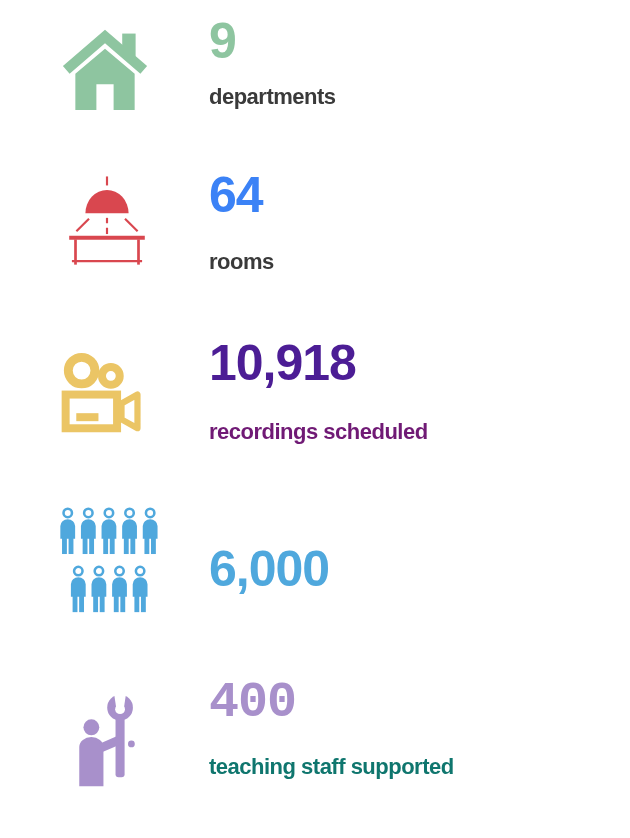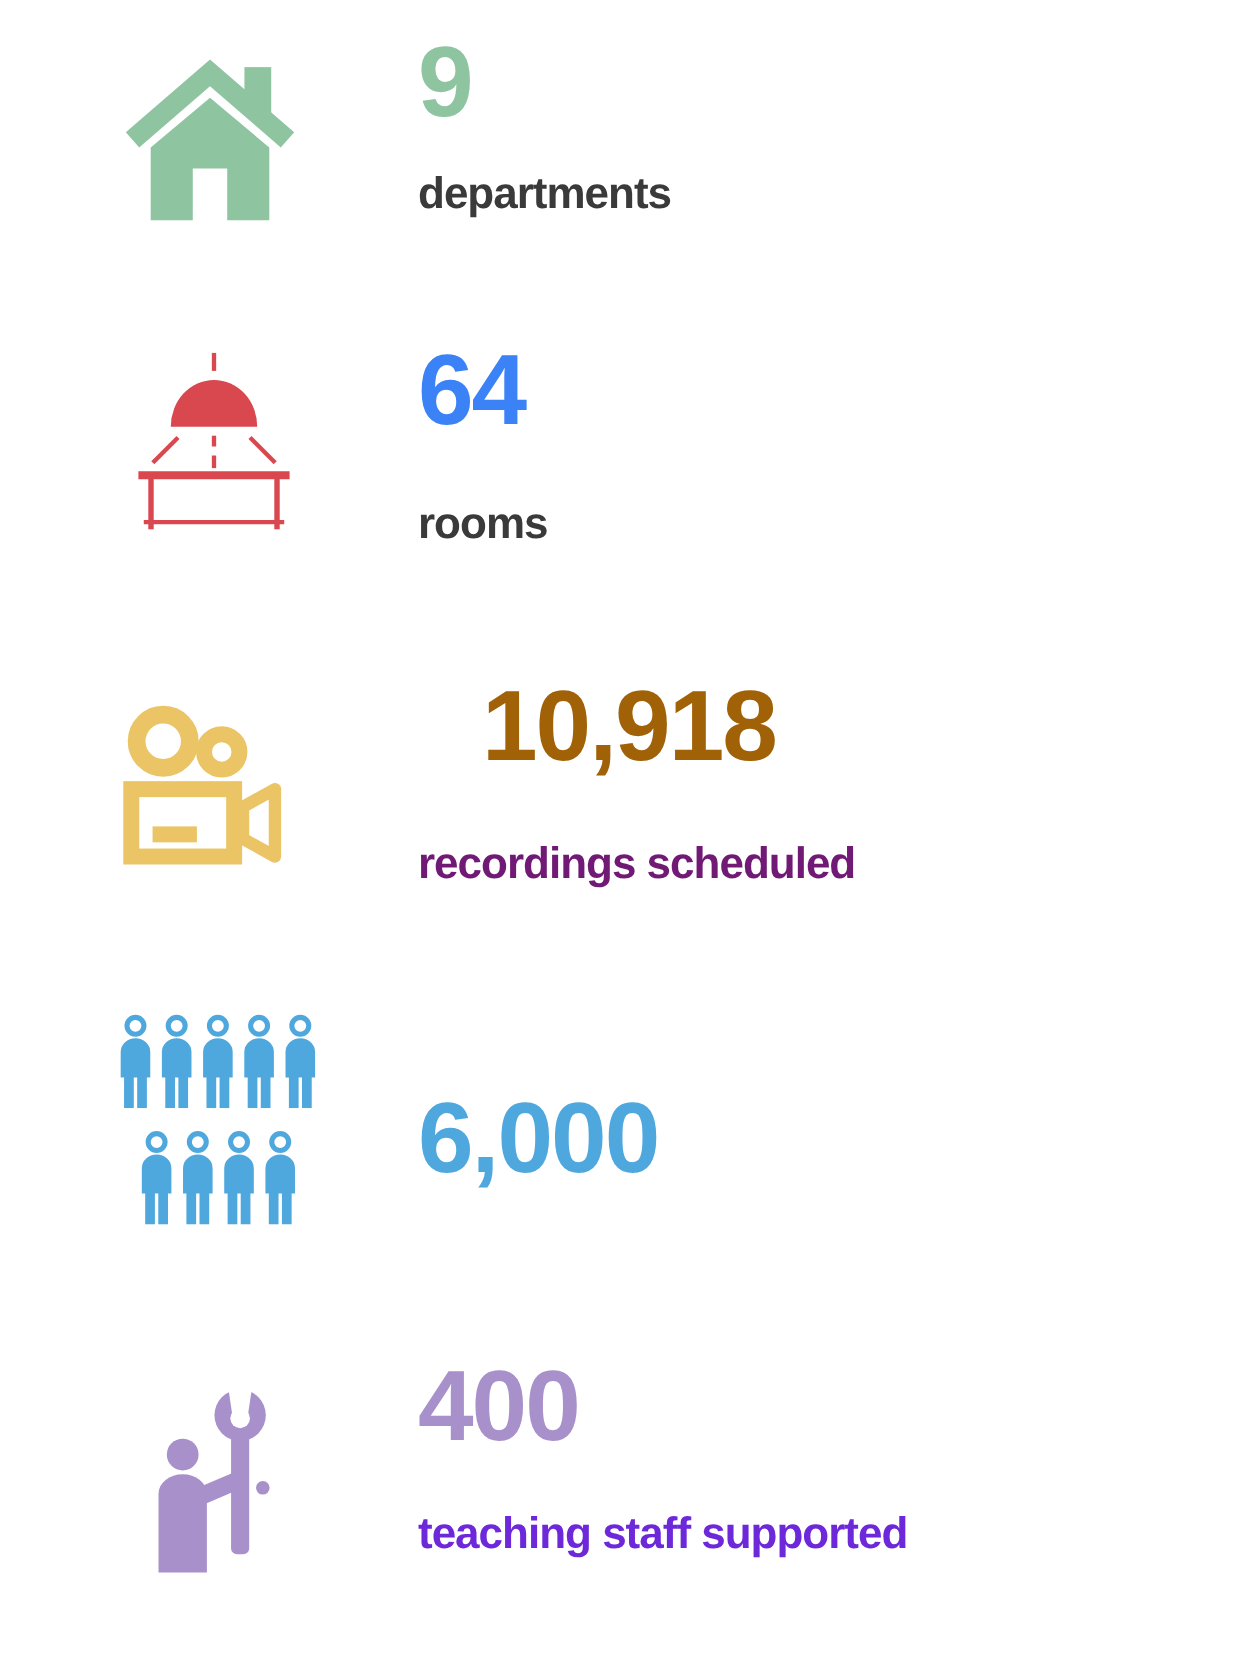--- a/index.html
+++ b/index.html
@@ -87,21 +87,21 @@
   <div class="row r3">
     <span class="icon" style="color: rgb(235, 197, 101);">
       <svg viewBox="0 0 100 106" xmlns="http://www.w3.org/2000/svg" fill="none" stroke="currentColor">
         <circle cx="27" cy="21" r="15" stroke-width="10"></circle>
         <circle cx="60" cy="27" r="10" stroke-width="9"></circle>
         <rect x="9" y="48" width="58" height="38" stroke-width="9"></rect>
         <rect x="21" y="69" width="25" height="9" fill="currentColor" stroke="none"></rect>
         <polygon points="72,58 90,48 90,86 72,76" stroke-width="7" stroke-linejoin="round"></polygon>
       </svg>
     </span>
-    <div class="value" style="color: #a16207; margin-left: 32px;">10,918</div>
+    <div class="value" style="color: #4c1d95;">10,918</div>
     <div class="label" style="color: #701a75;">recordings scheduled</div>
   </div>
 
   <div class="row r4">
     <span class="icon" style="color: rgb(79, 168, 221);">
       <svg viewBox="0 0 98 106" xmlns="http://www.w3.org/2000/svg">
         <defs>
           <g id="person">
             <circle cx="9" cy="5.6" r="4" fill="none" stroke="currentColor" stroke-width="2.4"></circle>
             <path d="M2,30 V18 a7,6.5 0 0 1 7,-6.5 a7,6.5 0 0 1 7,6.5 v12 z" fill="currentColor"></path>
@@ -129,17 +129,17 @@
         <circle cx="62" cy="26" r="17" fill="currentColor"></circle>
         <polygon points="53,0 71,0 67,27 57,27" fill="#ffffff"></polygon>
         <circle cx="62" cy="28" r="6.5" fill="#ffffff"></circle>
         <rect x="56" y="36" width="12" height="82" rx="4" fill="currentColor"></rect>
         <circle cx="77" cy="74" r="4.5" fill="currentColor"></circle>
         <circle cx="24" cy="52" r="10.5" fill="currentColor"></circle>
         <path d="M8,130 V78 a16,13 0 0 1 16,-13 a16,13 0 0 1 16,13 v52 z" fill="currentColor"></path>
         <polygon points="34,74 62,62 66,73 38,85" fill="currentColor"></polygon>
       </svg>
     </span>
-    <div class="value" style="color: rgb(168, 144, 203);">400</div>
-    <div class="label" style="color: #6d28d9;">teaching staff supported</div>
+    <div class="value" style="color: rgb(168, 144, 203); font-family: Liberation Mono, monospace;">400</div>
+    <div class="label" style="color: #0f766e;">teaching staff supported</div>
   </div>
 
 </div>
 
 </body></html>

